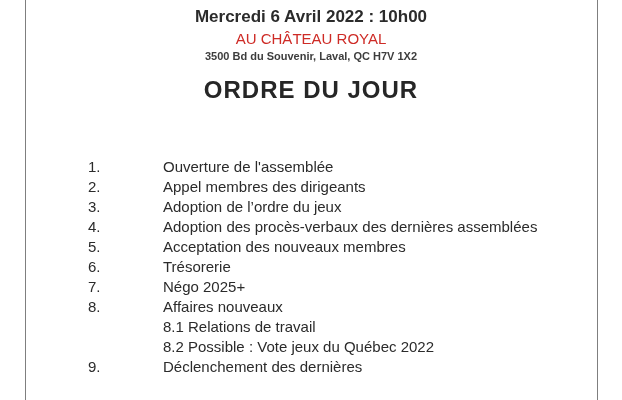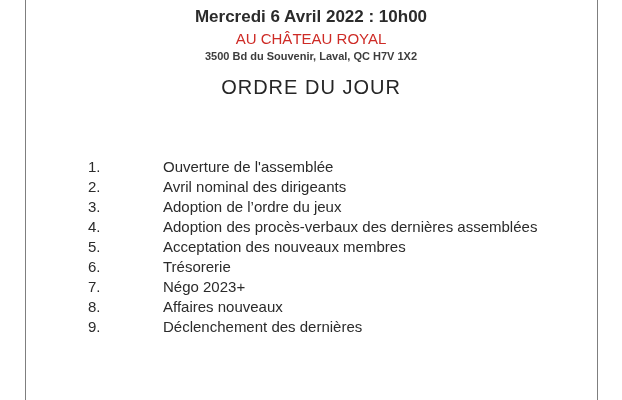--- a/index.html
+++ b/index.html
@@ -46,22 +46,22 @@
     font-size: 11px;
     font-weight: bold;
     color: #3d3d3d;
     line-height: 15px;
   }
   .doc-title {
     position: absolute;
     left: 25px; right: 25px;
     top: 76px;
     text-align: center;
-    font-size: 20px;
-    font-weight: normal;
+    font-size: 24px;
+    font-weight: bold;
     letter-spacing: 1px;
     color: #262626;
   }
 
   .agenda {
     position: absolute;
     left: 88px;
     top: 157px;
     right: 30px;
   }
@@ -95,21 +95,21 @@
   <div class="doc-title">ORDRE DU JOUR</div>
 
   <div class="agenda">
     <div class="agenda-row">
       <span class="agenda-number">1.</span>
       <span class="agenda-text">Ouverture de l'assemblée</span>
     </div>
 
     <div class="agenda-row">
       <span class="agenda-number">2.</span>
-      <span class="agenda-text">Avril nominal des dirigeants</span>
+      <span class="agenda-text">Appel membres des dirigeants</span>
     </div>
 
     <div class="agenda-row">
       <span class="agenda-number">3.</span>
       <span class="agenda-text">Adoption de l’ordre du jeux</span>
     </div>
 
     <div class="agenda-row">
       <span class="agenda-number">4.</span>
       <span class="agenda-text">Adoption des procès-verbaux des dernières assemblées</span>
@@ -121,29 +121,37 @@
     </div>
 
     <div class="agenda-row">
       <span class="agenda-number">6.</span>
       <span class="agenda-text">Trésorerie</span>
     </div>
 
 
     <div class="agenda-row">
       <span class="agenda-number">7.</span>
-      <span class="agenda-text">Négo 2023+</span>
+      <span class="agenda-text">Négo 2025+</span>
     </div>
 
     <div class="agenda-row">
       <span class="agenda-number">8.</span>
       <span class="agenda-text">Affaires nouveaux</span>
     </div>
 
+    <div class="agenda-row">
+      <span class="agenda-number"></span>
+      <span class="agenda-text">8.1 Relations de travail</span>
+    </div>
 
+    <div class="agenda-row">
+      <span class="agenda-number"></span>
+      <span class="agenda-text">8.2 Possible : Vote jeux du Québec 2022</span>
+    </div>
 
     <div class="agenda-row">
       <span class="agenda-number">9.</span>
       <span class="agenda-text">Déclenchement des dernières</span>
     </div>
   </div>
 
 </div>
 
 </body></html>

